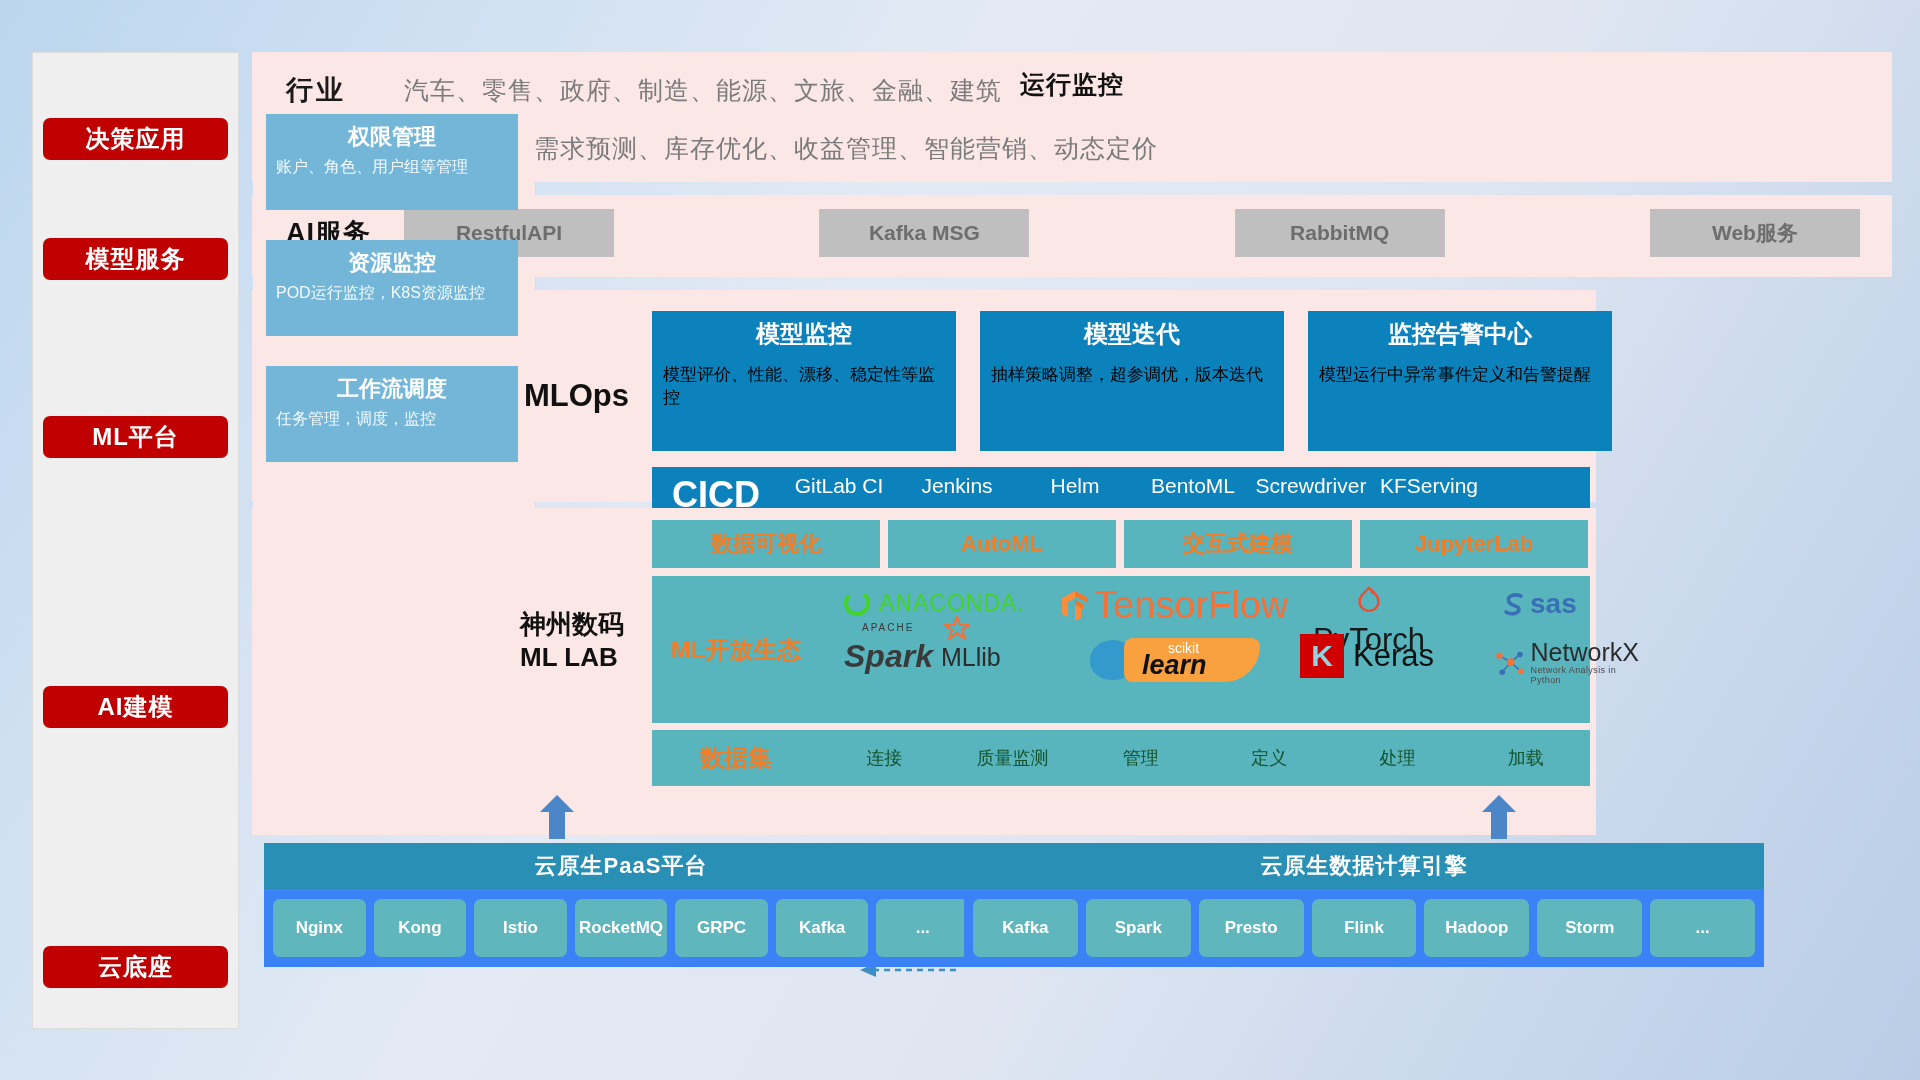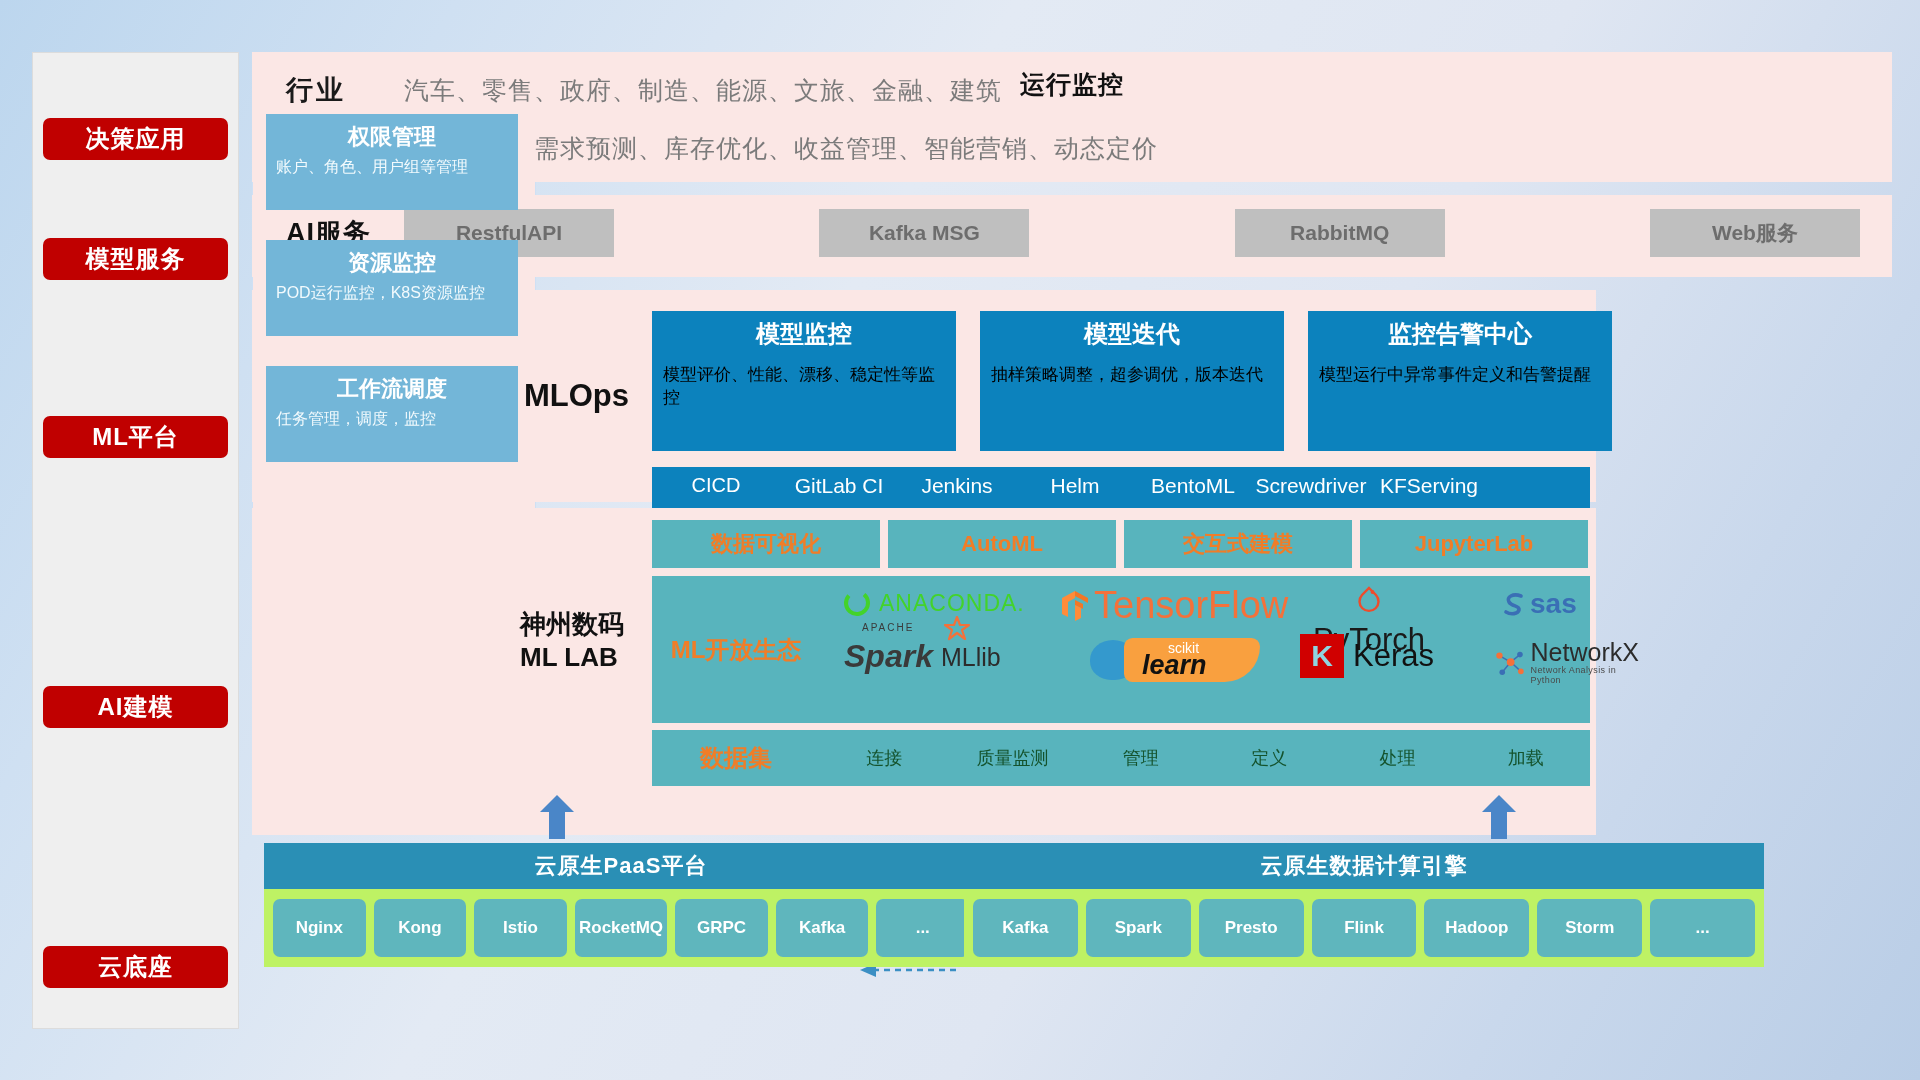--- a/index.html
+++ b/index.html
@@ -72,21 +72,21 @@
     width:304px;height:140px;background:#0c82bd;color:#fff;
     box-sizing:border-box;padding:9px 11px 0 11px;
   }
   .mlops-card .t{font-size:24px;font-weight:bold;text-align:center;line-height:1.2;}
   .mlops-card .d{font-size:17px;line-height:1.35;margin-top:15px;color:#000000;}
   #cicd-bar{
     position:absolute;top:177px;left:400px;width:938px;height:60px;
     background:#0c82bd;color:#fff;display:flex;align-items:flex-start;
     padding-top:7px;box-sizing:border-box;overflow:hidden;
   }
-  #cicd-bar .cicd-title{width:128px;text-align:center;font-size:20px;font-weight:normal;}
+  #cicd-bar .cicd-title{width:128px;text-align:center;font-size:36px;font-weight:bold;}
   .cicd-item{width:118px;text-align:center;font-size:21px;line-height:1.15;
     word-break:break-all;}
 
   
   #lab-label{
     position:absolute;top:100px;left:268px;width:130px;
     font-size:26px;font-weight:bold;color:#111;line-height:1.28;
   }
   #tool-chips{position:absolute;top:12px;left:400px;display:flex;gap:8px;}
   .tool-chip{
@@ -120,21 +120,21 @@
   }
   #rc-0{top:62px;height:96px;}
   #rc-1{top:188px;height:96px;}
   #rc-2{top:314px;height:96px;}
   .right-card .t{font-size:22px;font-weight:bold;text-align:center;}
   .right-card .d{font-size:16px;line-height:1.3;margin-top:5px;color:#f2fafd;}
 
   
   #bottom{position:absolute;left:252px;top:795px;width:1640px;height:232px;}
   .cloud-group{position:absolute;top:48px;width:714px;
-    background:#bef264;box-sizing:border-box;padding-bottom:10px;}
+    background:#3b82f6;box-sizing:border-box;padding-bottom:10px;}
   #cloud-paas{left:12px;}
   #cloud-engine{left:703px;width:800px;left:712px;}
   .cloud-head{
     height:46px;background:#2a8fb5;color:#fff;
     display:flex;align-items:center;justify-content:center;
     font-size:22px;font-weight:bold;letter-spacing:1px;
   }
   .cloud-chips{display:flex;gap:8px;padding:10px 9px 0 9px;}
   .cloud-chip{
     flex:1;height:58px;background:#5fb6bd;border-radius:7px;

